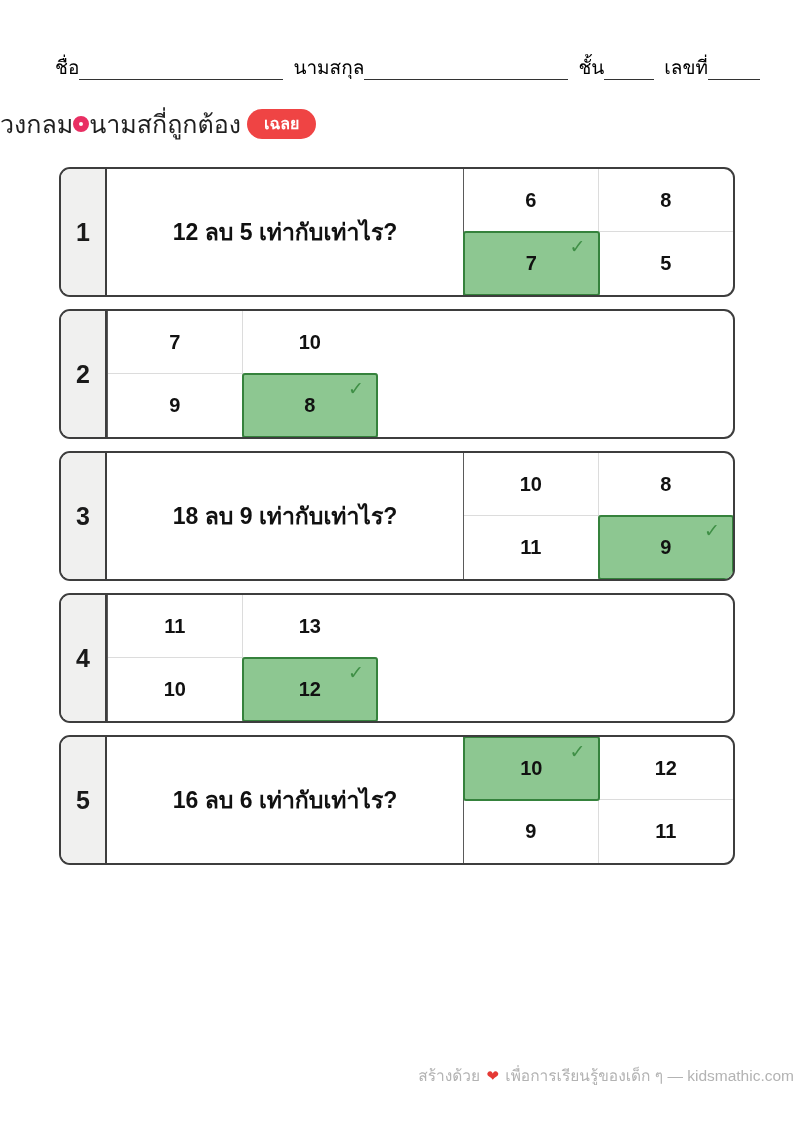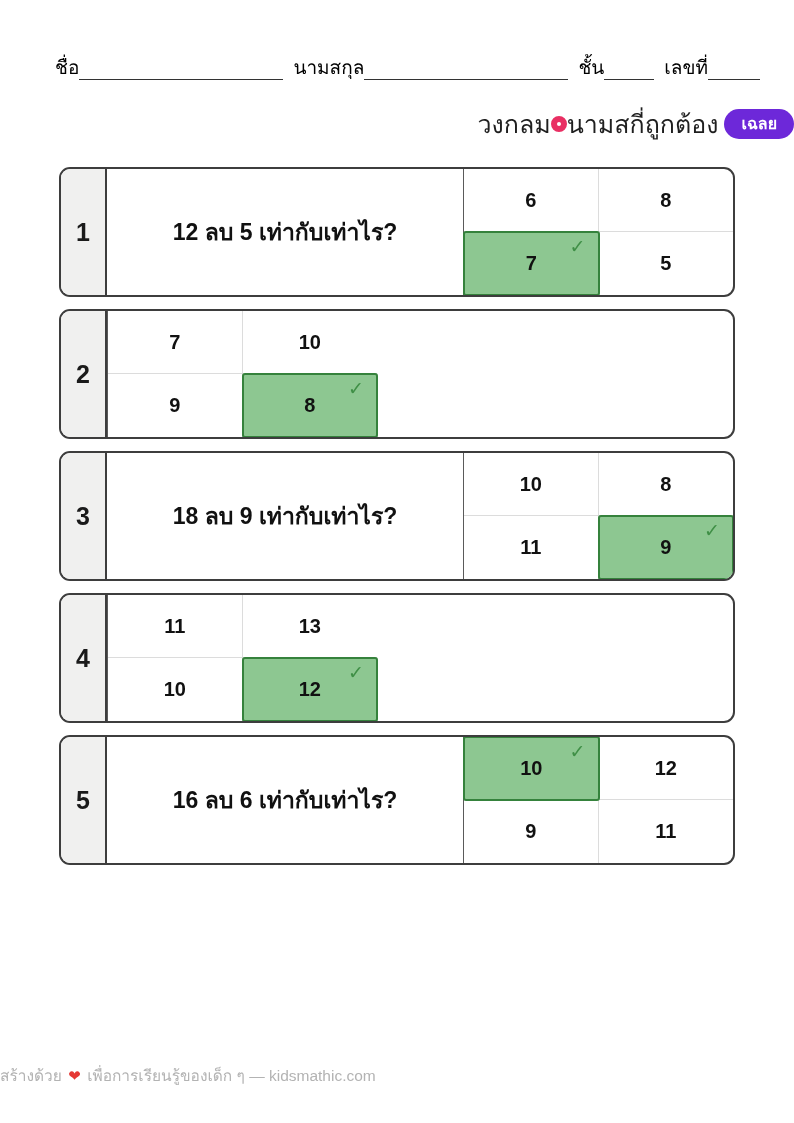--- a/index.html
+++ b/index.html
@@ -19,29 +19,29 @@
   .field-label { white-space: nowrap; line-height: 1.2; }
   .field-line { border-bottom: 1.6px solid #333; height: 24px; }
   .line-name    { flex: 205 0 0; margin-right: 10px; }
   .line-surname { flex: 205 0 0; margin-right: 10px; }
   .line-class   { flex: 0 0 50px; margin-right: 10px; }
   .line-number  { flex: 0 0 52px; }
 
   
   .instruction {
     position: absolute; top: 104px; left: 0; right: 0;
-    display: flex; align-items: center; justify-content: flex-end; gap: 0;
+    display: flex; align-items: center; justify-content: flex-start; gap: 0;
     font-size: 25px; font-weight: 500; color: #1f1f1f;
   }
   .ring {
     width: 16px; height: 16px; border-radius: 50%;
     border: 6px solid #e92f63; display: inline-block;
   }
   .answer-key-badge {
-    background: #6d28d9; color: #ffffff; font-weight: bold;
+    background: #ef4444; color: #ffffff; font-weight: bold;
     font-size: 16px; padding: 7px 17px; border-radius: 18px;
     line-height: 1; margin-left: 6px;
   }
 
   
   .cards { position: absolute; top: 167px; left: 59px; width: 676px; }
   .card {
     display: flex; height: 130px; margin-bottom: 12px;
     border: 2px solid #3d3d3d; border-radius: 11px;
     overflow: hidden; background: #fff;
@@ -75,21 +75,21 @@
   }
   .cell.correct {
     background: #8dc791; border: 2.5px solid #35823c; border-radius: 3px;
     margin: -1px; z-index: 1;
   }
   .cell.correct .check { display: block; }
 
   
   .footer {
     position: absolute; bottom: 35px; left: 0; right: 0;
-    text-align: left; font-size: 15.5px; color: #b3b3b3;
+    text-align: right; font-size: 15.5px; color: #b3b3b3;
   }
   .footer .heart { color: #e53935; font-size: 15px; padding: 0 2px; }
 </style>
 </head>
 <body>
 
 <div class="page">
 
   <div class="header-fields">
     <span class="field-label">ชื่อ</span>

